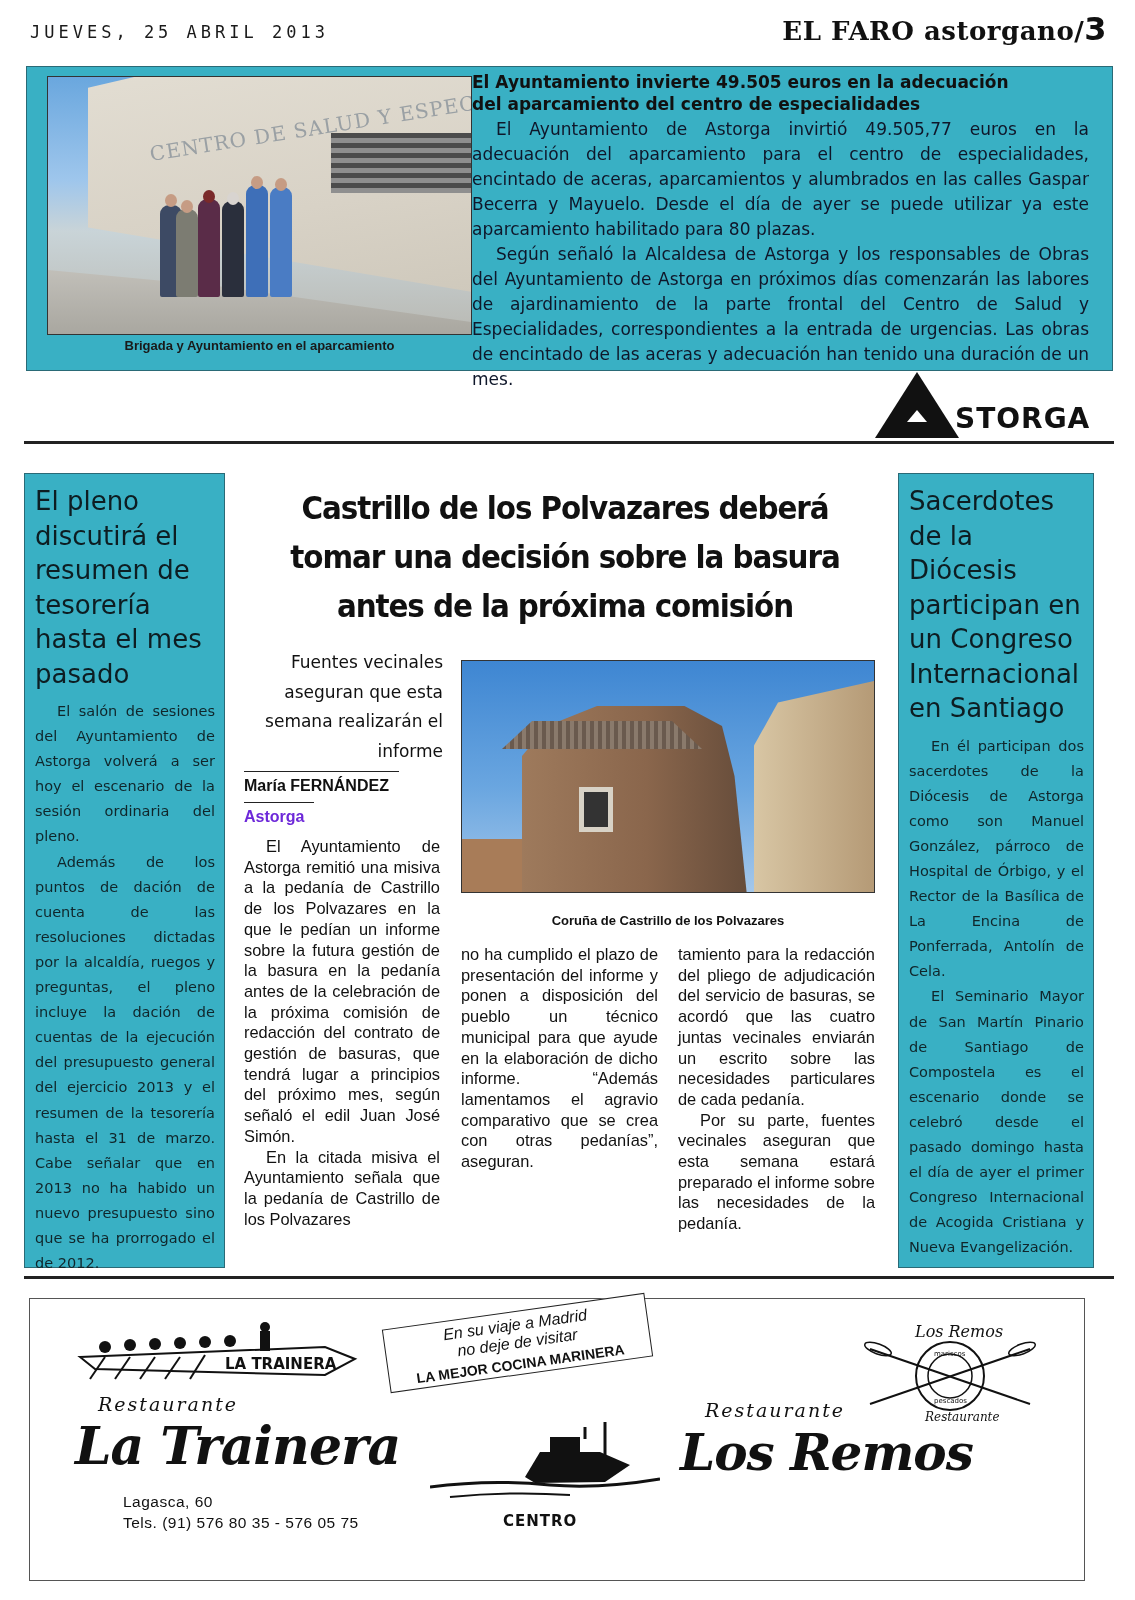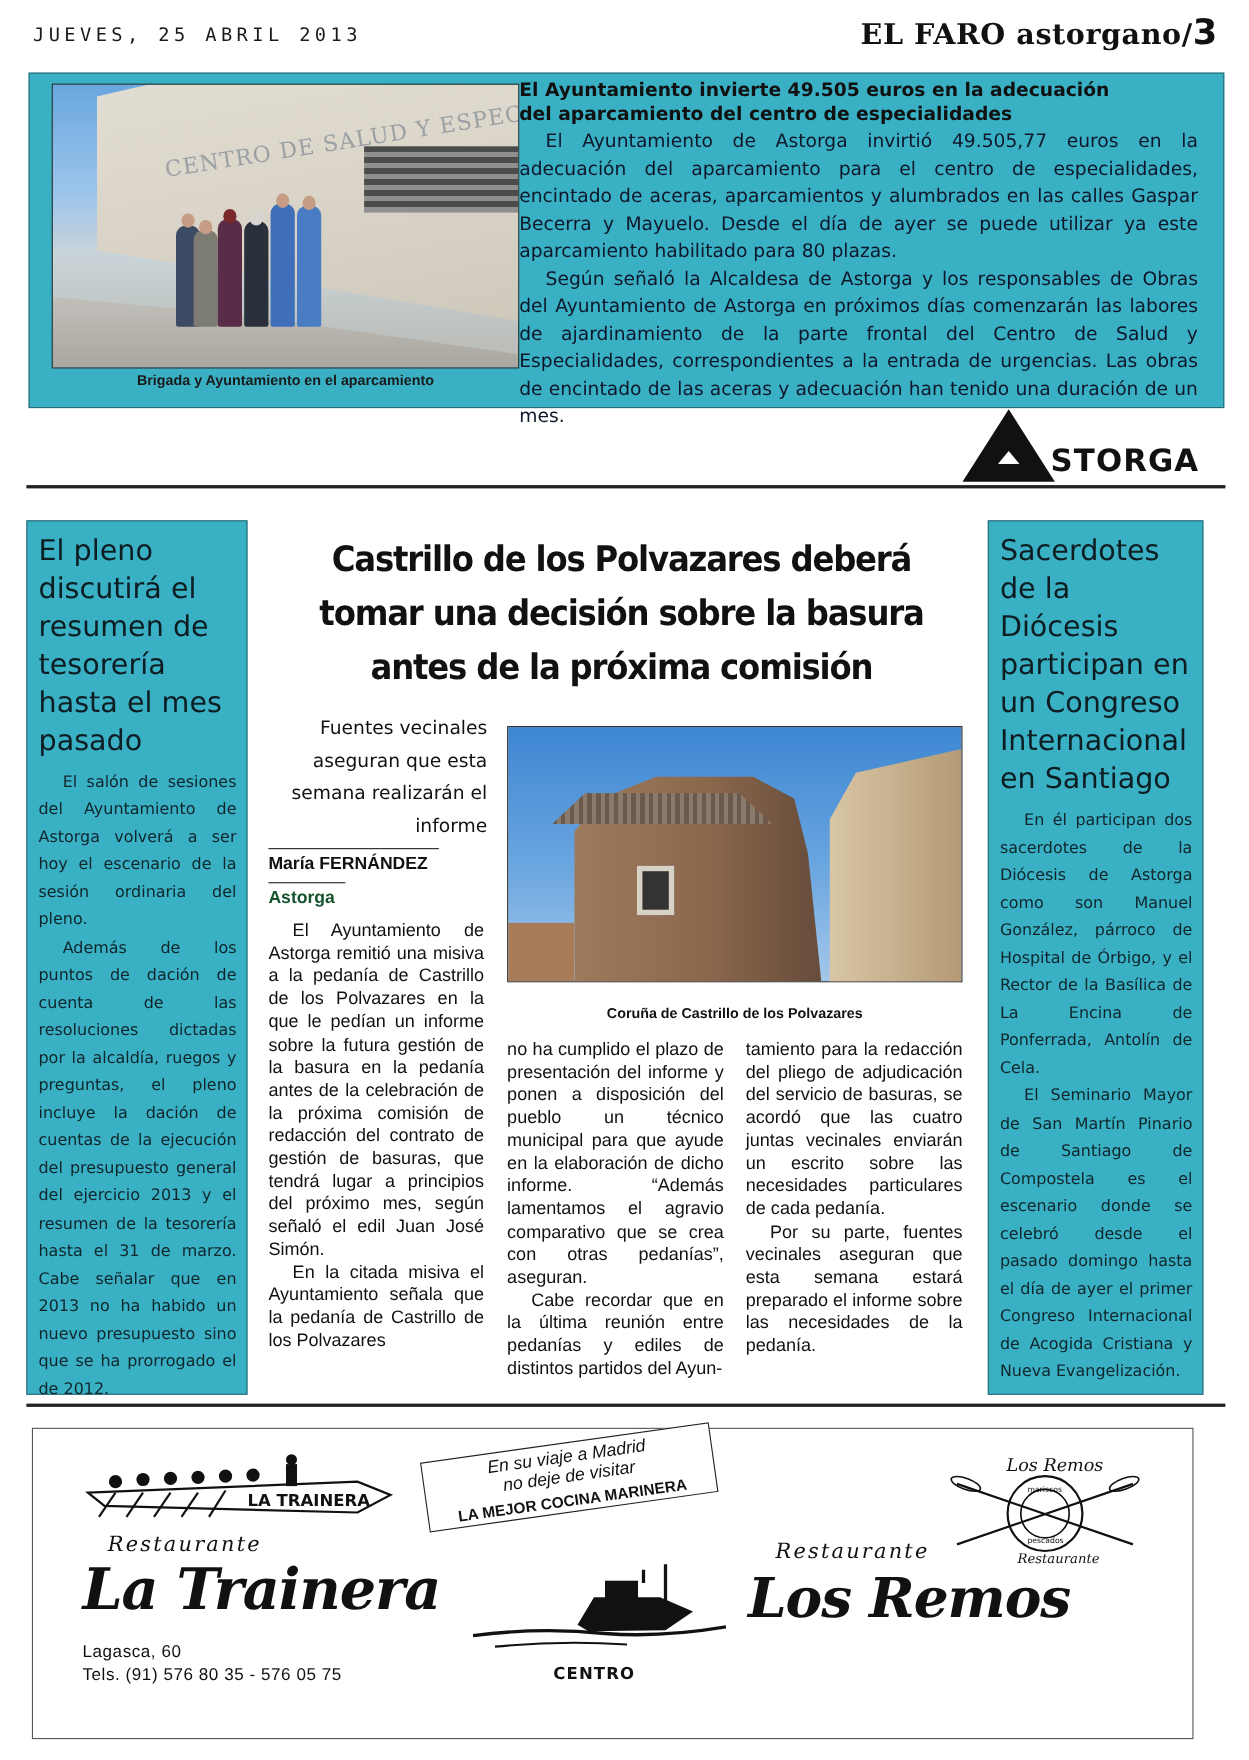--- a/index.html
+++ b/index.html
@@ -114,21 +114,21 @@
     position: absolute; left: 238px; top: 648px; width: 205px; text-align: right;
     font-family: "DejaVu Sans", sans-serif; font-size: 17px; line-height: 29.5px; color: #111;
   }
   .byline-rule { position: absolute; height: 1px; background: #222; }
   .byline {
     position: absolute; left: 244px; top: 777px;
     font-family: "Liberation Sans", sans-serif; font-weight: bold; font-size: 16px; color: #111;
   }
   .dateline {
     position: absolute; left: 244px; top: 808px;
-    font-family: "Liberation Sans", sans-serif; font-weight: bold; font-size: 16px; color: #14532d;
+    font-family: "Liberation Sans", sans-serif; font-weight: bold; font-size: 16px; color: #6d28d9;
   }
   .col {
     position: absolute; font-family: "Liberation Sans", sans-serif; font-size: 16.4px; line-height: 20.7px;
     color: #111; text-align: justify;
   }
   .col p { text-indent: 22px; }
   .col p.noindent { text-indent: 0; }
   .col1 { left: 244px; top: 836px; width: 196px; }
   .col2 { left: 461px; top: 944px; width: 197px; }
   .col3 { left: 678px; top: 944px; width: 197px; }
@@ -174,21 +174,21 @@
   .ad .script {
     position: absolute; font-family: "DejaVu Serif", serif; font-style: italic; font-weight: bold;
     color: #111; letter-spacing: -1px;
   }
   .ad .restaurante {
     position: absolute; font-family: "DejaVu Serif", serif; font-style: italic; font-size: 19px;
     letter-spacing: 2px; color: #111;
   }
   .ad .addr {
     position: absolute; font-family: "Liberation Sans", sans-serif; font-size: 15.5px; line-height: 21px;
-    color: #111; letter-spacing: 0.5px;
+    color: #111; letter-spacing: 0.5px; margin-left: 48px;
   }
   .ad .promo {
     position: absolute; left: 355px; top: 12px; width: 265px; height: 64px;
     border: 1px solid #222; transform: rotate(-8deg); background: #fff;
     text-align: center; font-family: "Liberation Sans", sans-serif;
   }
   .ad .promo .l1 { font-size: 16px; font-style: italic; line-height: 18px; margin-top: 4px; }
   .ad .promo .l2 { font-size: 16px; font-style: italic; line-height: 18px; }
   .ad .promo .l3 { font-size: 14px; font-weight: bold; line-height: 20px; margin-top: 2px; }
   .ad .madrid {
@@ -277,21 +277,20 @@
   <div class="church"></div>
   <div class="roof"></div>
   <div class="window"></div>
   <div class="house-left"></div>
   <div class="house-right"></div>
 </div>
 <div class="caption-main">Coruña de Castrillo de los Polvazares</div>
 
 <div class="col col2">
   <p class="noindent">no ha cumplido el plazo de presentación del informe y ponen a disposición del pueblo un técnico municipal para que ayude en la elaboración de dicho informe. “Además lamentamos el agravio comparativo que se crea con otras pedanías”, aseguran.</p>
-  <p>Cabe recordar que en la última reunión entre pedanías y ediles de distintos partidos del Ayun-</p>
 </div>
 <div class="col col3">
   <p class="noindent">tamiento para la redacción del pliego de adjudicación del servicio de basuras, se acordó que las cuatro juntas vecinales enviarán un escrito sobre las necesidades particulares de cada pedanía.</p>
   <p>Por su parte, fuentes vecinales aseguran que esta semana estará preparado el informe sobre las necesidades de la pedanía.</p>
 </div>
 
 <div class="sidebox right">
   <h2>Sacerdotes de la Diócesis participan en un Congreso Internacional en Santiago</h2>
   <div class="body">
     <p>En él participan dos sacerdotes de la Diócesis de Astorga como son Manuel González, párroco de Hospital de Órbigo, y el Rector de la Basílica de La Encina de Ponferrada, Antolín de Cela.</p>

